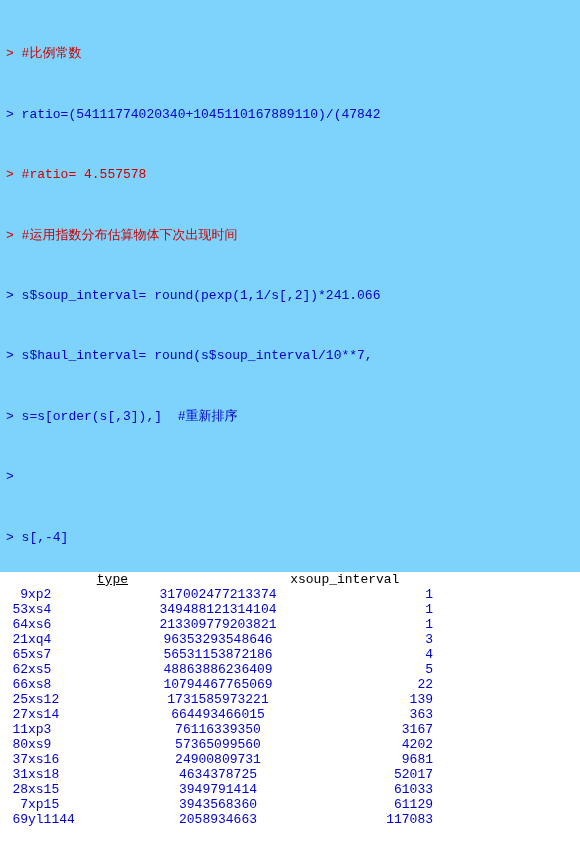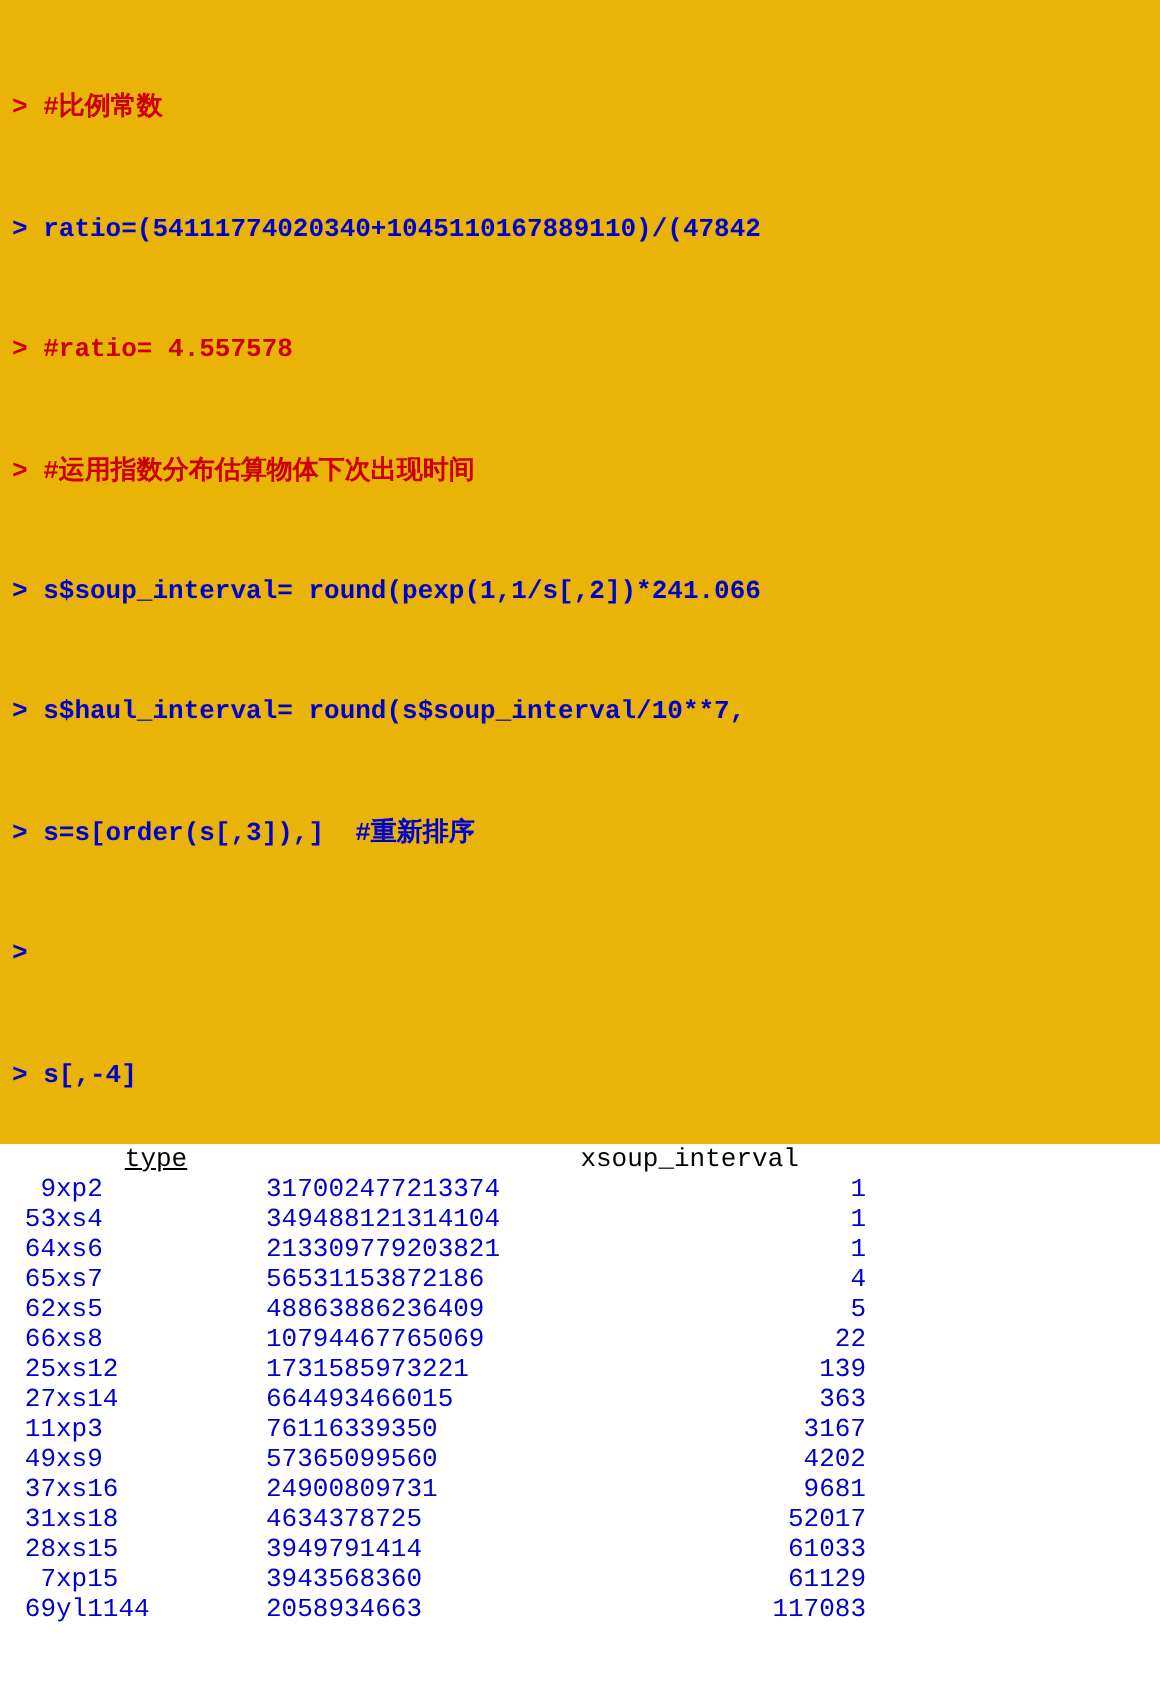--- a/index.html
+++ b/index.html
@@ -5,53 +5,52 @@
     * { margin: 0; padding: 0; box-sizing: border-box; }
     body {
       background: #ffffff;
       font-family: 'Courier New', Courier, monospace;
       font-size: 13px;
       width: 580px;
       min-height: 846px;
       overflow-x: hidden;
     }
     .console {
-      background: #eab308;
+      background: #7dd3fc;
       padding: 4px 0;
       white-space: pre;
       line-height: 1.55;
-      font-weight: bold;
     }
     .line {
       display: block;
       padding: 0 6px;
     }
     .comment { color: #cc0000; }
     .code { color: #0000cc; }
 
     .table-container {
       padding: 0 6px;
       color: #0000cc;
     }
     .table-header {
       display: flex;
       color: #000000;
     }
     .th-rn { min-width: 22px; }
-    .th-type { min-width: 100px; text-align: center; text-decoration: underline; }
+    .th-type { min-width: 100px; text-align: right; text-decoration: underline; }
     .th-x { min-width: 170px; text-align: right; }
     .th-si { min-width: 130px; }
 
     .data-row {
       display: flex;
       color: #0000cc;
     }
     .dr-rn { min-width: 22px; text-align: right; }
     .dr-type { min-width: 105px; text-align: left; padding-right: 5px;}
-    .dr-x { min-width: 170px; text-align: left; }
+    .dr-x { min-width: 170px; text-align: center; }
     .dr-si { min-width: 130px; text-align: right; }
   </style>
 </head>
 <body>
 
 <div class="console">
   <span class="line comment">&gt; #比例常数</span>
   <span class="line code">&gt; ratio=(54111774020340+1045110167889110)/(47842</span>
   <span class="line comment">&gt; #ratio= 4.557578</span>
   <span class="line comment">&gt; #运用指数分布估算物体下次出现时间</span>
@@ -82,20 +81,26 @@
     <span class="dr-x">349488121314104</span>
     <span class="dr-si">1</span>
   </div>
       <div class="data-row">
     <span class="dr-rn">64</span>
     <span class="dr-type">xs6</span>
     <span class="dr-x">213309779203821</span>
     <span class="dr-si">1</span>
   </div>
       <div class="data-row">
+    <span class="dr-rn">21</span>
+    <span class="dr-type">xq4</span>
+    <span class="dr-x">96353293548646</span>
+    <span class="dr-si">3</span>
+  </div>
+      <div class="data-row">
     <span class="dr-rn">65</span>
     <span class="dr-type">xs7</span>
     <span class="dr-x">56531153872186</span>
     <span class="dr-si">4</span>
   </div>
       <div class="data-row">
     <span class="dr-rn">62</span>
     <span class="dr-type">xs5</span>
     <span class="dr-x">48863886236409</span>
     <span class="dr-si">5</span>
@@ -118,21 +123,21 @@
     <span class="dr-x">664493466015</span>
     <span class="dr-si">363</span>
   </div>
       <div class="data-row">
     <span class="dr-rn">11</span>
     <span class="dr-type">xp3</span>
     <span class="dr-x">76116339350</span>
     <span class="dr-si">3167</span>
   </div>
       <div class="data-row">
-    <span class="dr-rn">49</span>
+    <span class="dr-rn">80</span>
     <span class="dr-type">xs9</span>
     <span class="dr-x">57365099560</span>
     <span class="dr-si">4202</span>
   </div>
       <div class="data-row">
     <span class="dr-rn">37</span>
     <span class="dr-type">xs16</span>
     <span class="dr-x">24900809731</span>
     <span class="dr-si">9681</span>
   </div>

